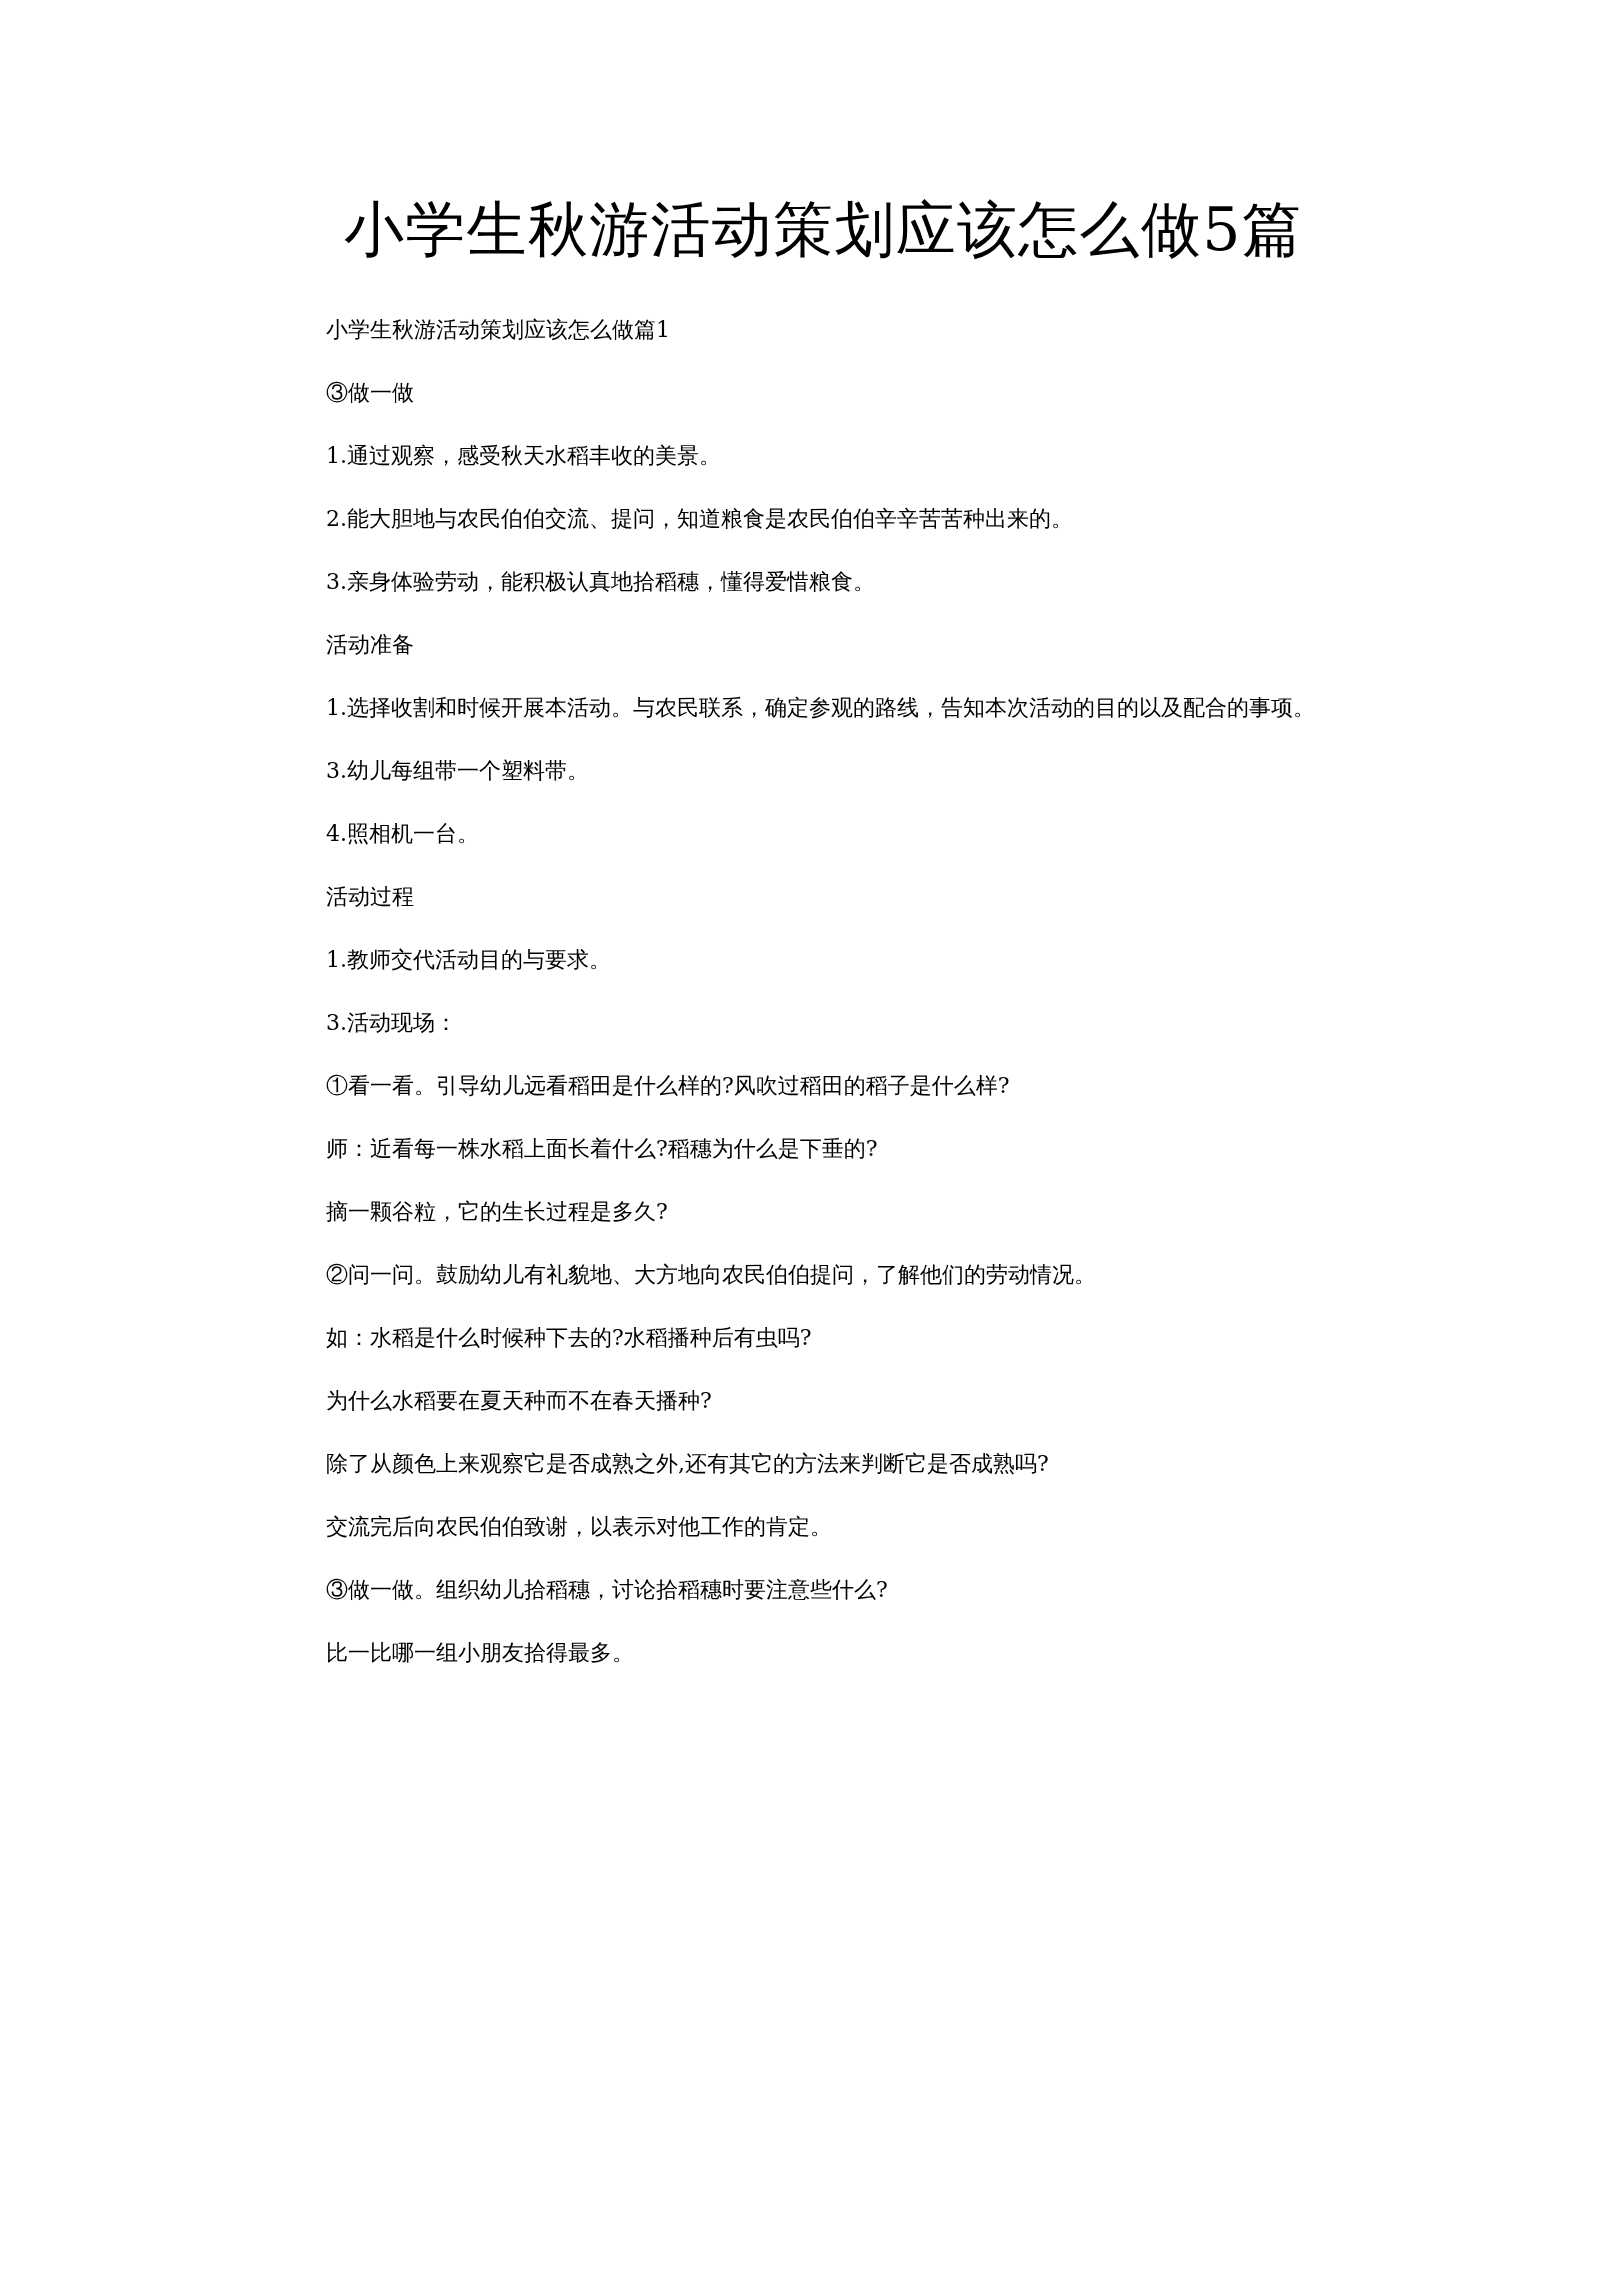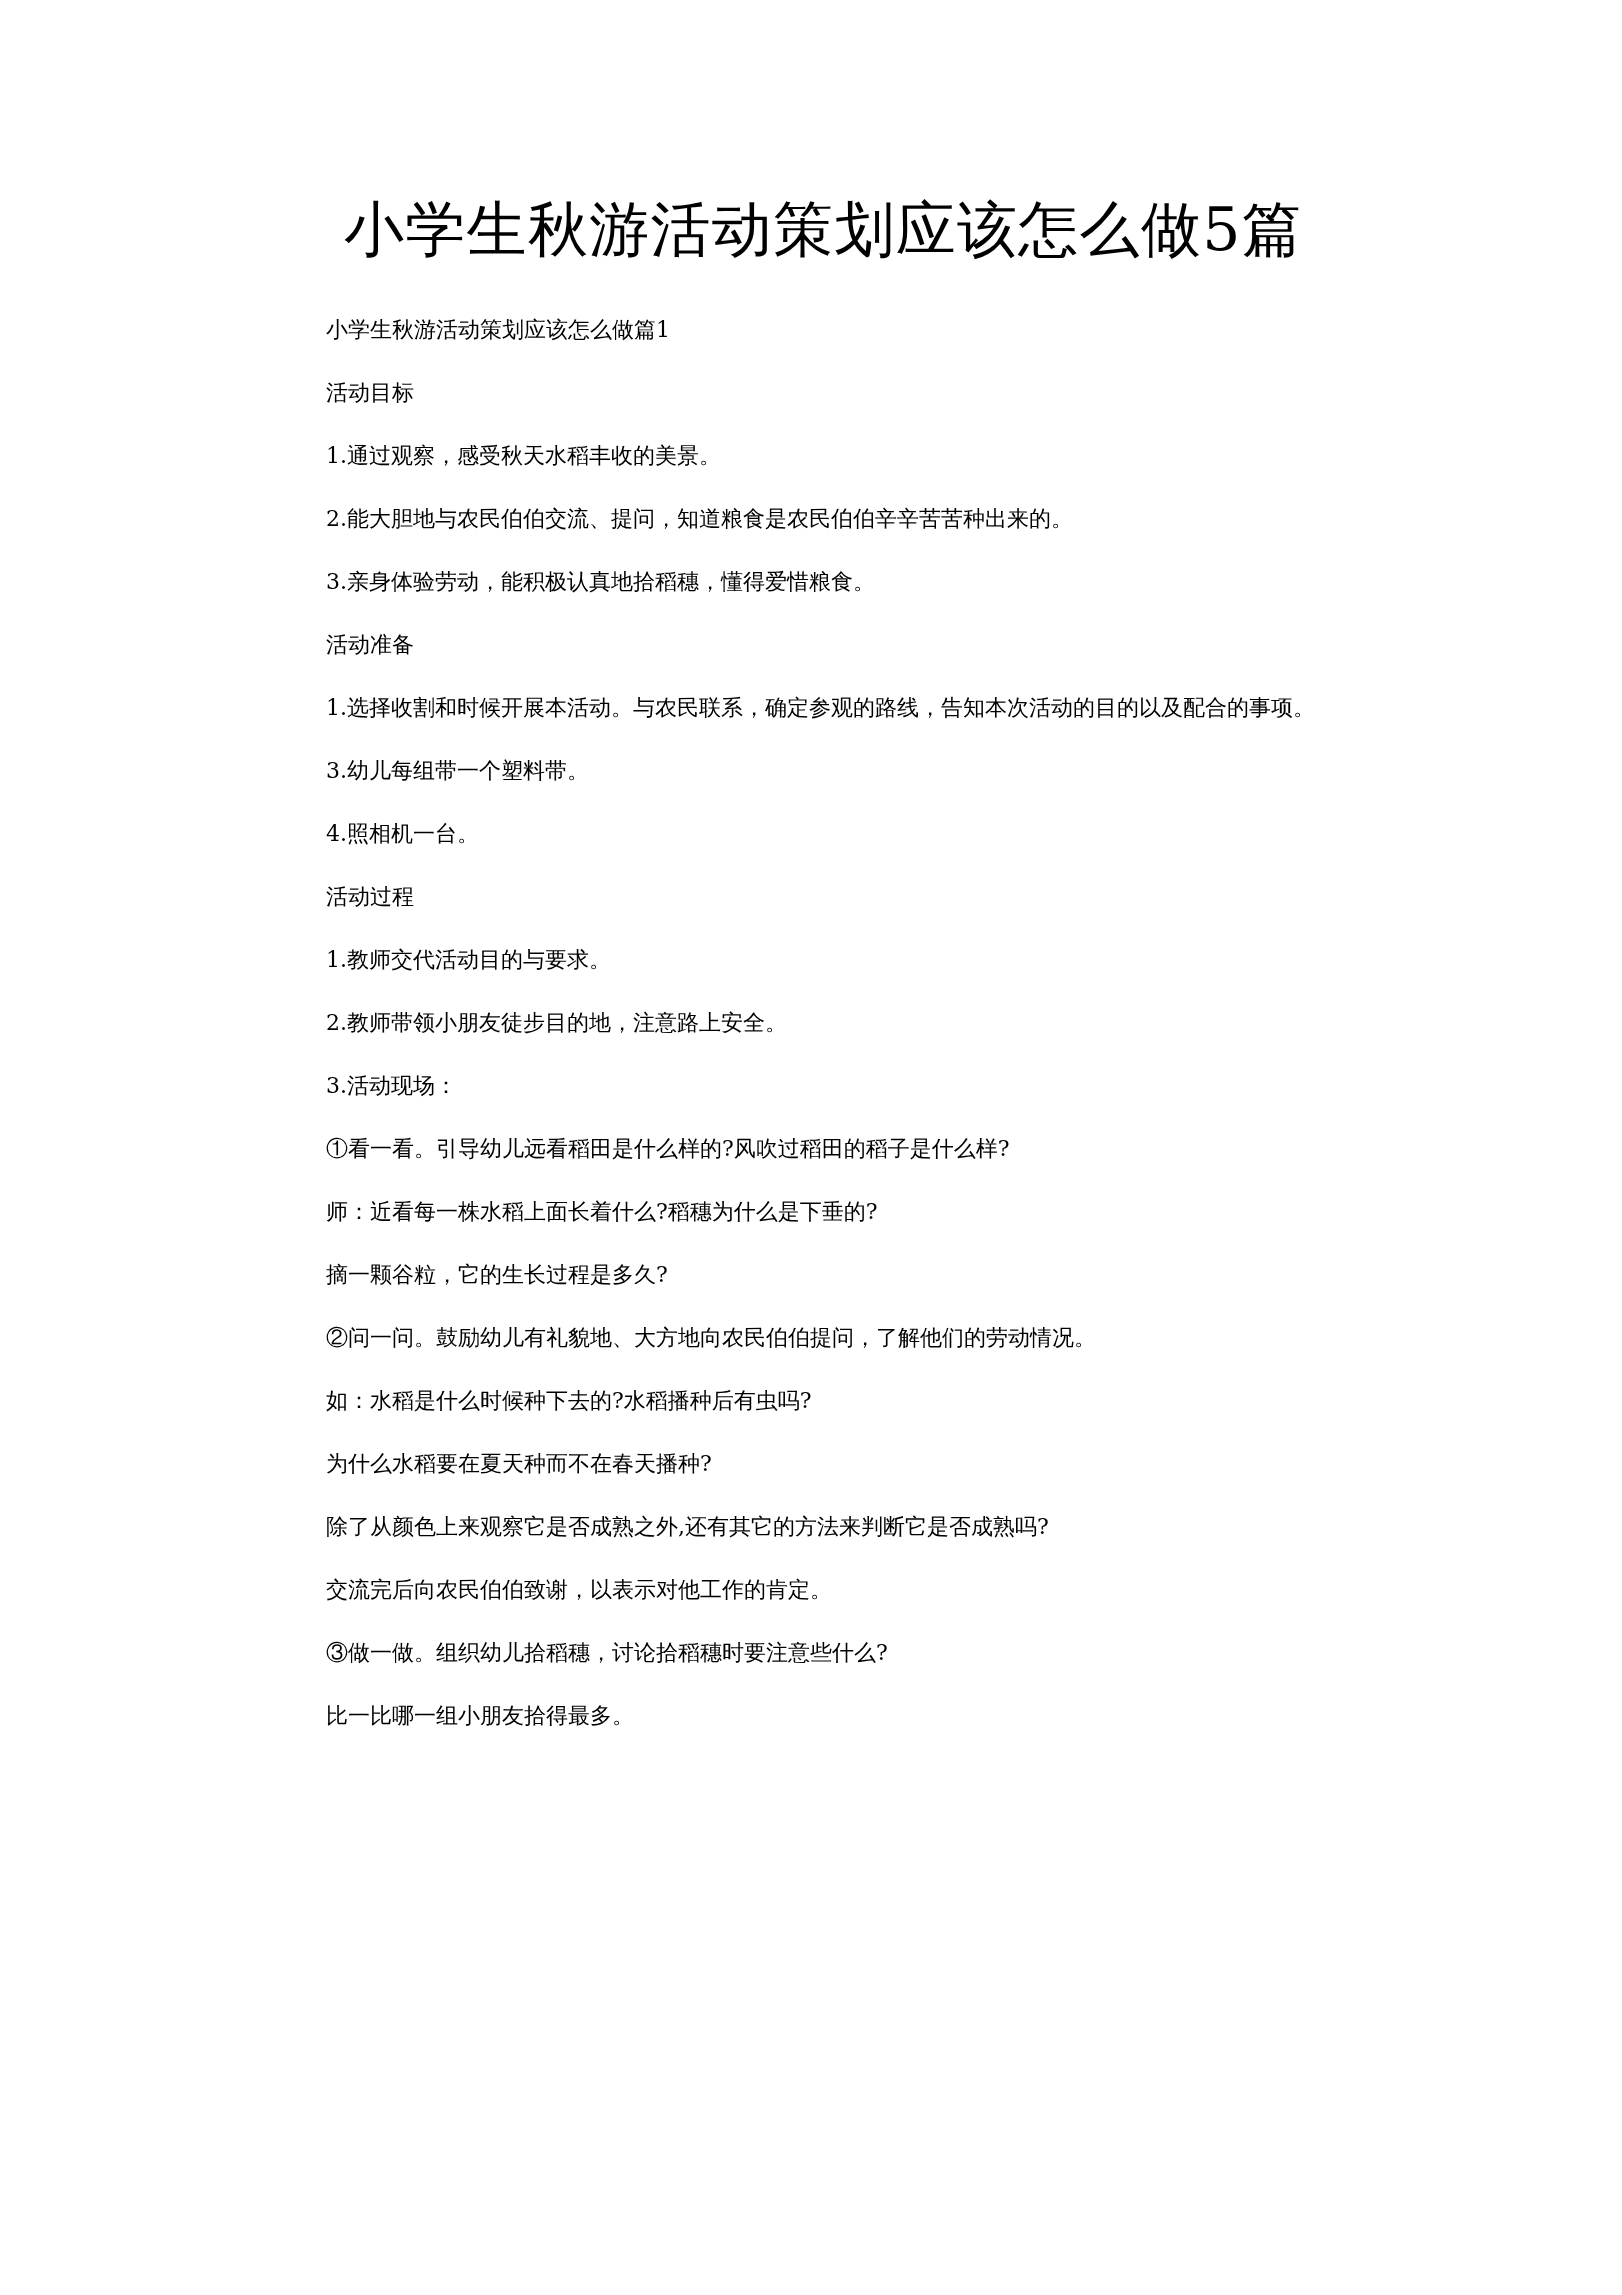--- a/index.html
+++ b/index.html
@@ -54,31 +54,30 @@
     .p.sub-heading { }
   </style>
 </head>
 <body>
 
 <div class="page">
   <h1 class="doc-title">小学生秋游活动策划应该怎么做5篇</h1>
 
   <div class="body">
     <p class="p">小学生秋游活动策划应该怎么做篇1</p>
-    <p class="p sub-heading">活动目标</p>
+    <p class="p sub-heading">③做一做</p>
     <p class="p">1.通过观察，感受秋天水稻丰收的美景。</p>
     <p class="p">2.能大胆地与农民伯伯交流、提问，知道粮食是农民伯伯辛辛苦苦种出来的。</p>
     <p class="p">3.亲身体验劳动，能积极认真地拾稻穗，懂得爱惜粮食。</p>
     <p class="p sub-heading">活动准备</p>
     <p class="p">1.选择收割和时候开展本活动。与农民联系，确定参观的路线，告知本次活动的目的以及配合的事项。</p>
     <p class="p">3.幼儿每组带一个塑料带。</p>
     <p class="p">4.照相机一台。</p>
     <p class="p sub-heading">活动过程</p>
     <p class="p">1.教师交代活动目的与要求。</p>
-    <p class="p">2.教师带领小朋友徒步目的地，注意路上安全。</p>
     <p class="p">3.活动现场：</p>
     <p class="p">①看一看。引导幼儿远看稻田是什么样的?风吹过稻田的稻子是什么样?</p>
     <p class="p">师：近看每一株水稻上面长着什么?稻穗为什么是下垂的?</p>
     <p class="p">摘一颗谷粒，它的生长过程是多久?</p>
     <p class="p">②问一问。鼓励幼儿有礼貌地、大方地向农民伯伯提问，了解他们的劳动情况。</p>
     <p class="p">如：水稻是什么时候种下去的?水稻播种后有虫吗?</p>
     <p class="p">为什么水稻要在夏天种而不在春天播种?</p>
     <p class="p">除了从颜色上来观察它是否成熟之外,还有其它的方法来判断它是否成熟吗?</p>
     <p class="p">交流完后向农民伯伯致谢，以表示对他工作的肯定。</p>
     <p class="p">③做一做。组织幼儿拾稻穗，讨论拾稻穗时要注意些什么?</p>

